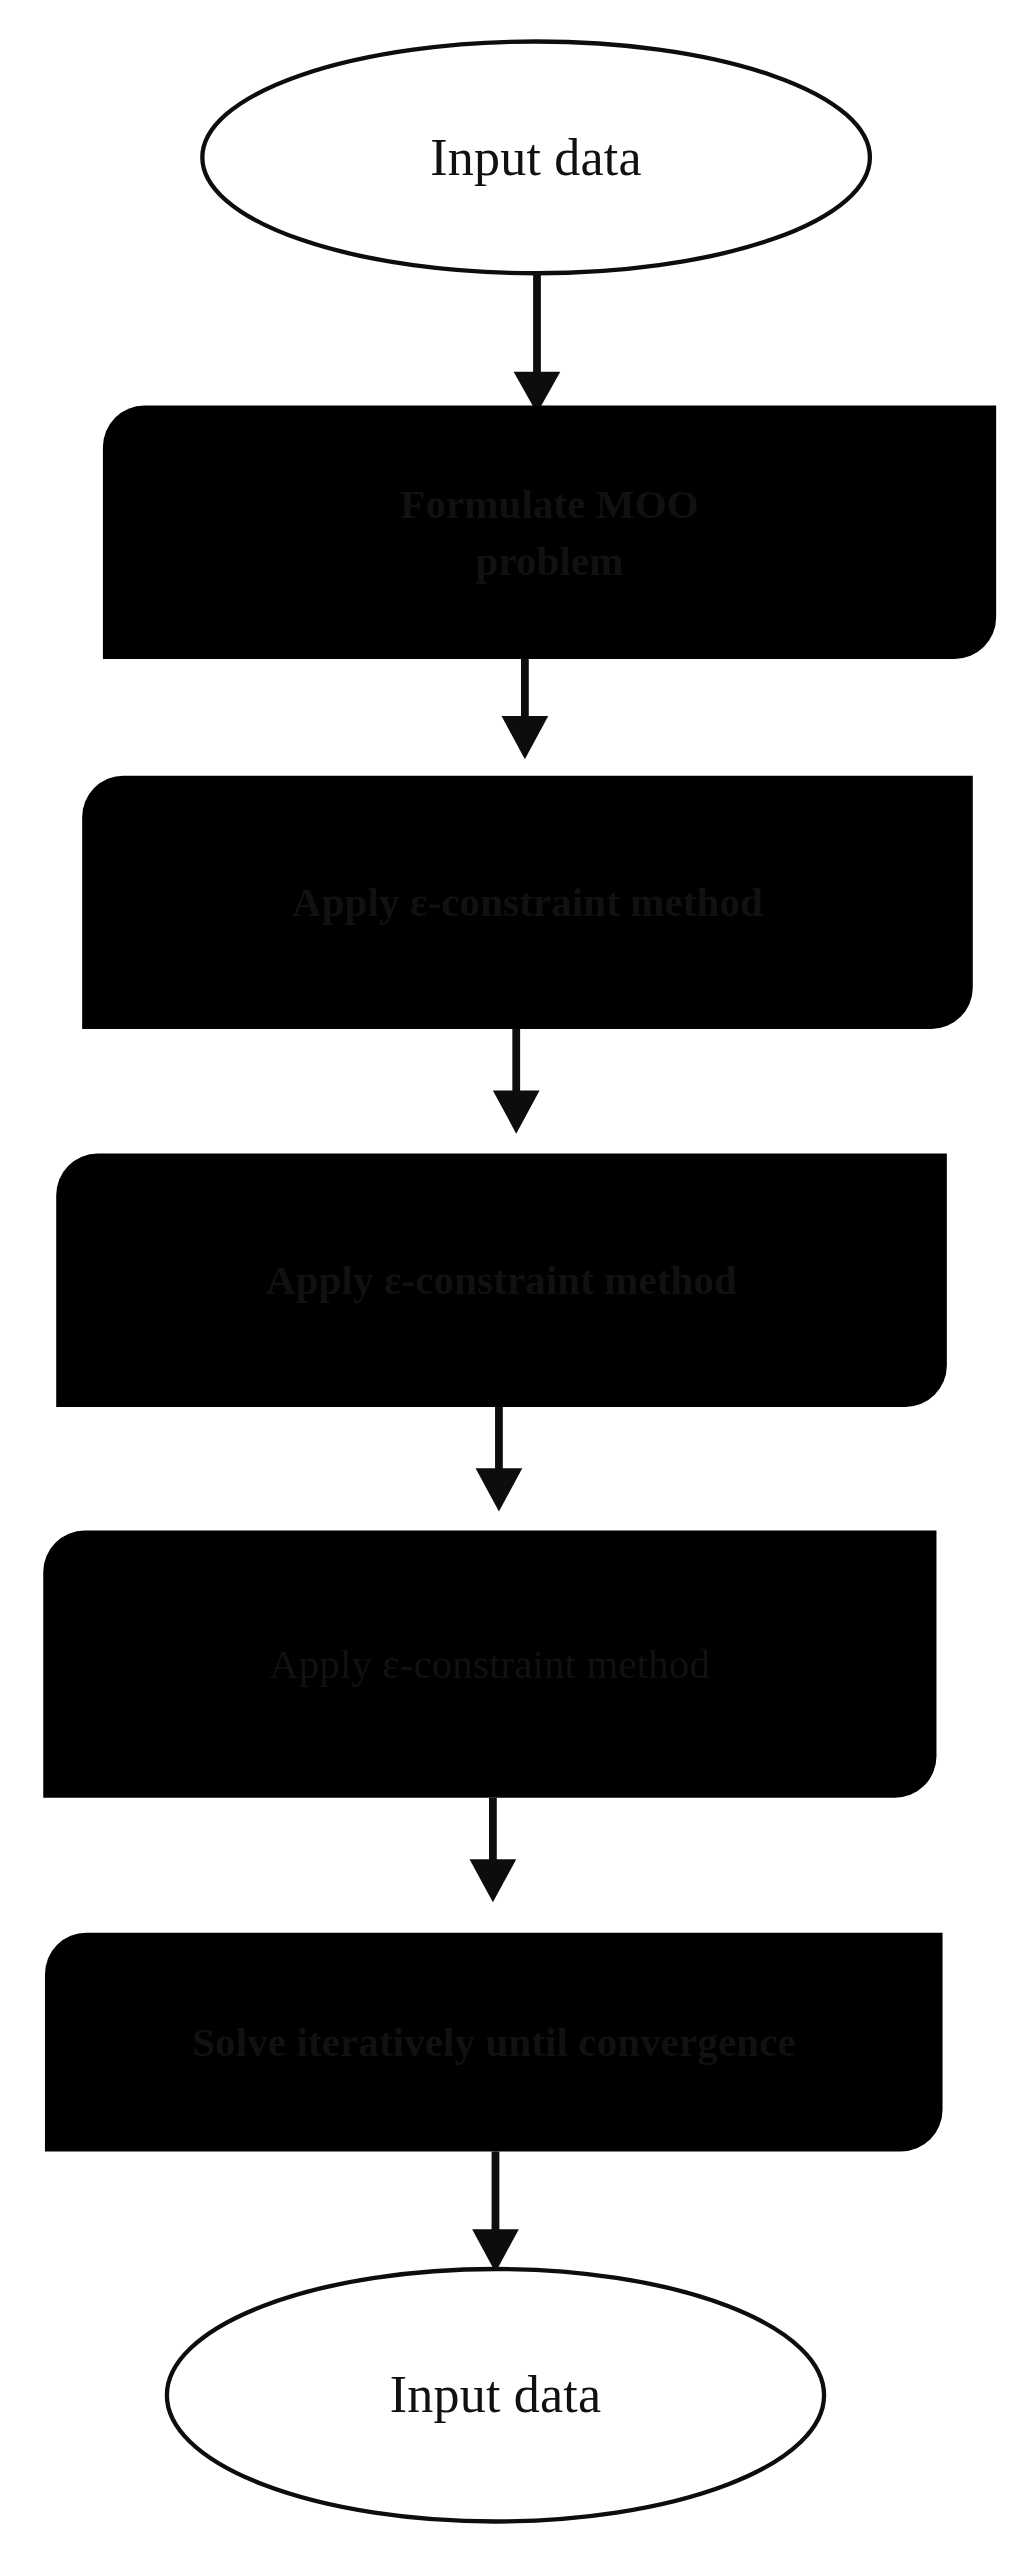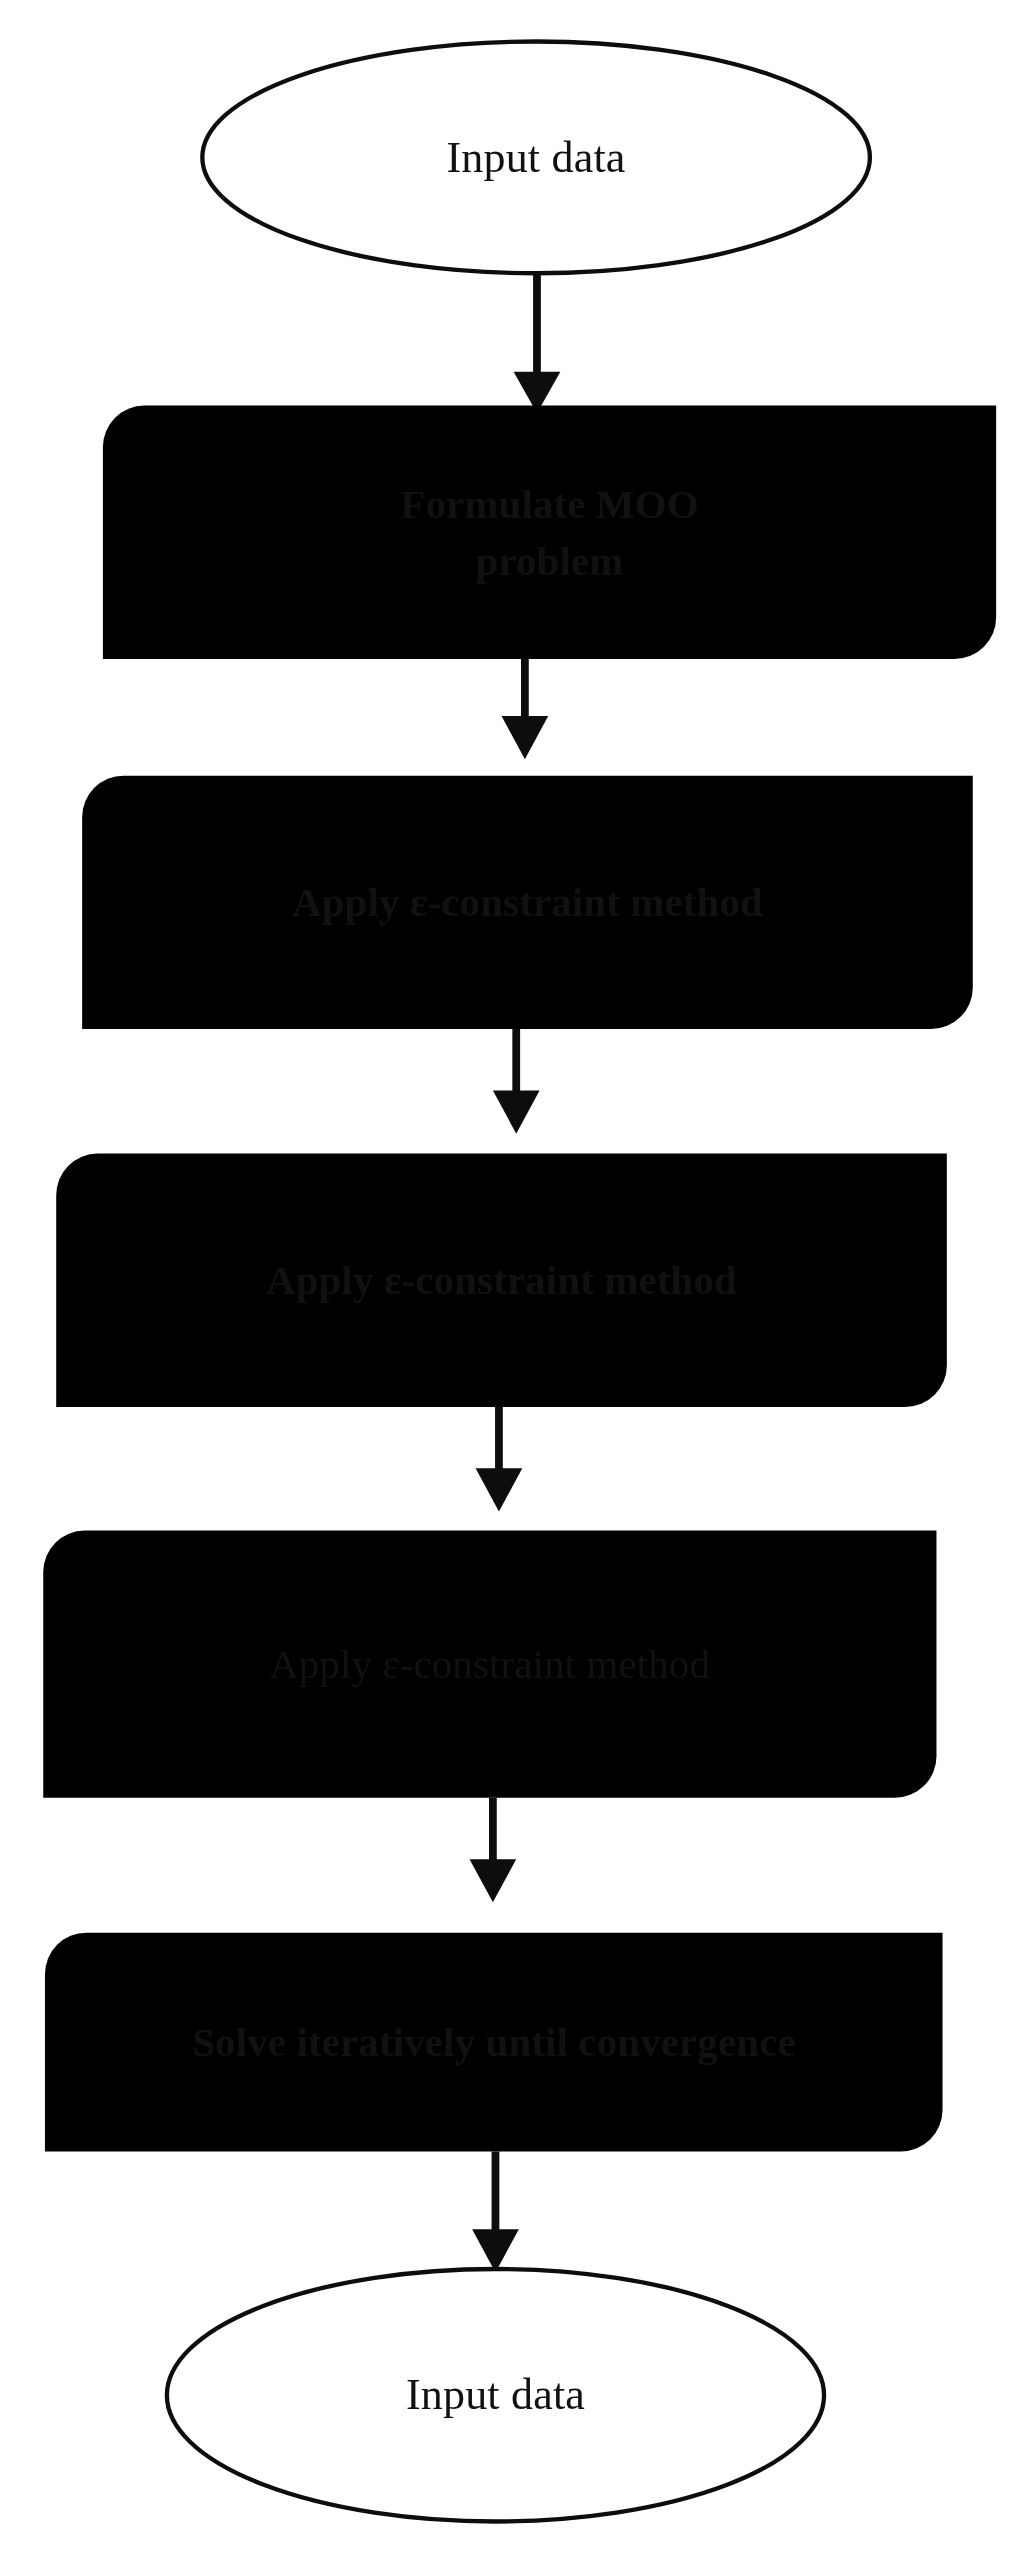--- a/index.html
+++ b/index.html
@@ -50,21 +50,21 @@
     align-items: center;
     justify-content: center;
     text-align: center;
     color: #111111;
     line-height: 1.38;
     pointer-events: none;
     white-space: pre-line;
   }
   .label-terminal {
     font-weight: 400;
-    font-size: 44px;
+    font-size: 52px;
     letter-spacing: 0.2px;
   }
   .label-process {
     font-weight: 700;
     font-size: 41px;
     letter-spacing: 0.1px;
   }
   .label-process-light {
     font-weight: 400;
     font-size: 41px;

